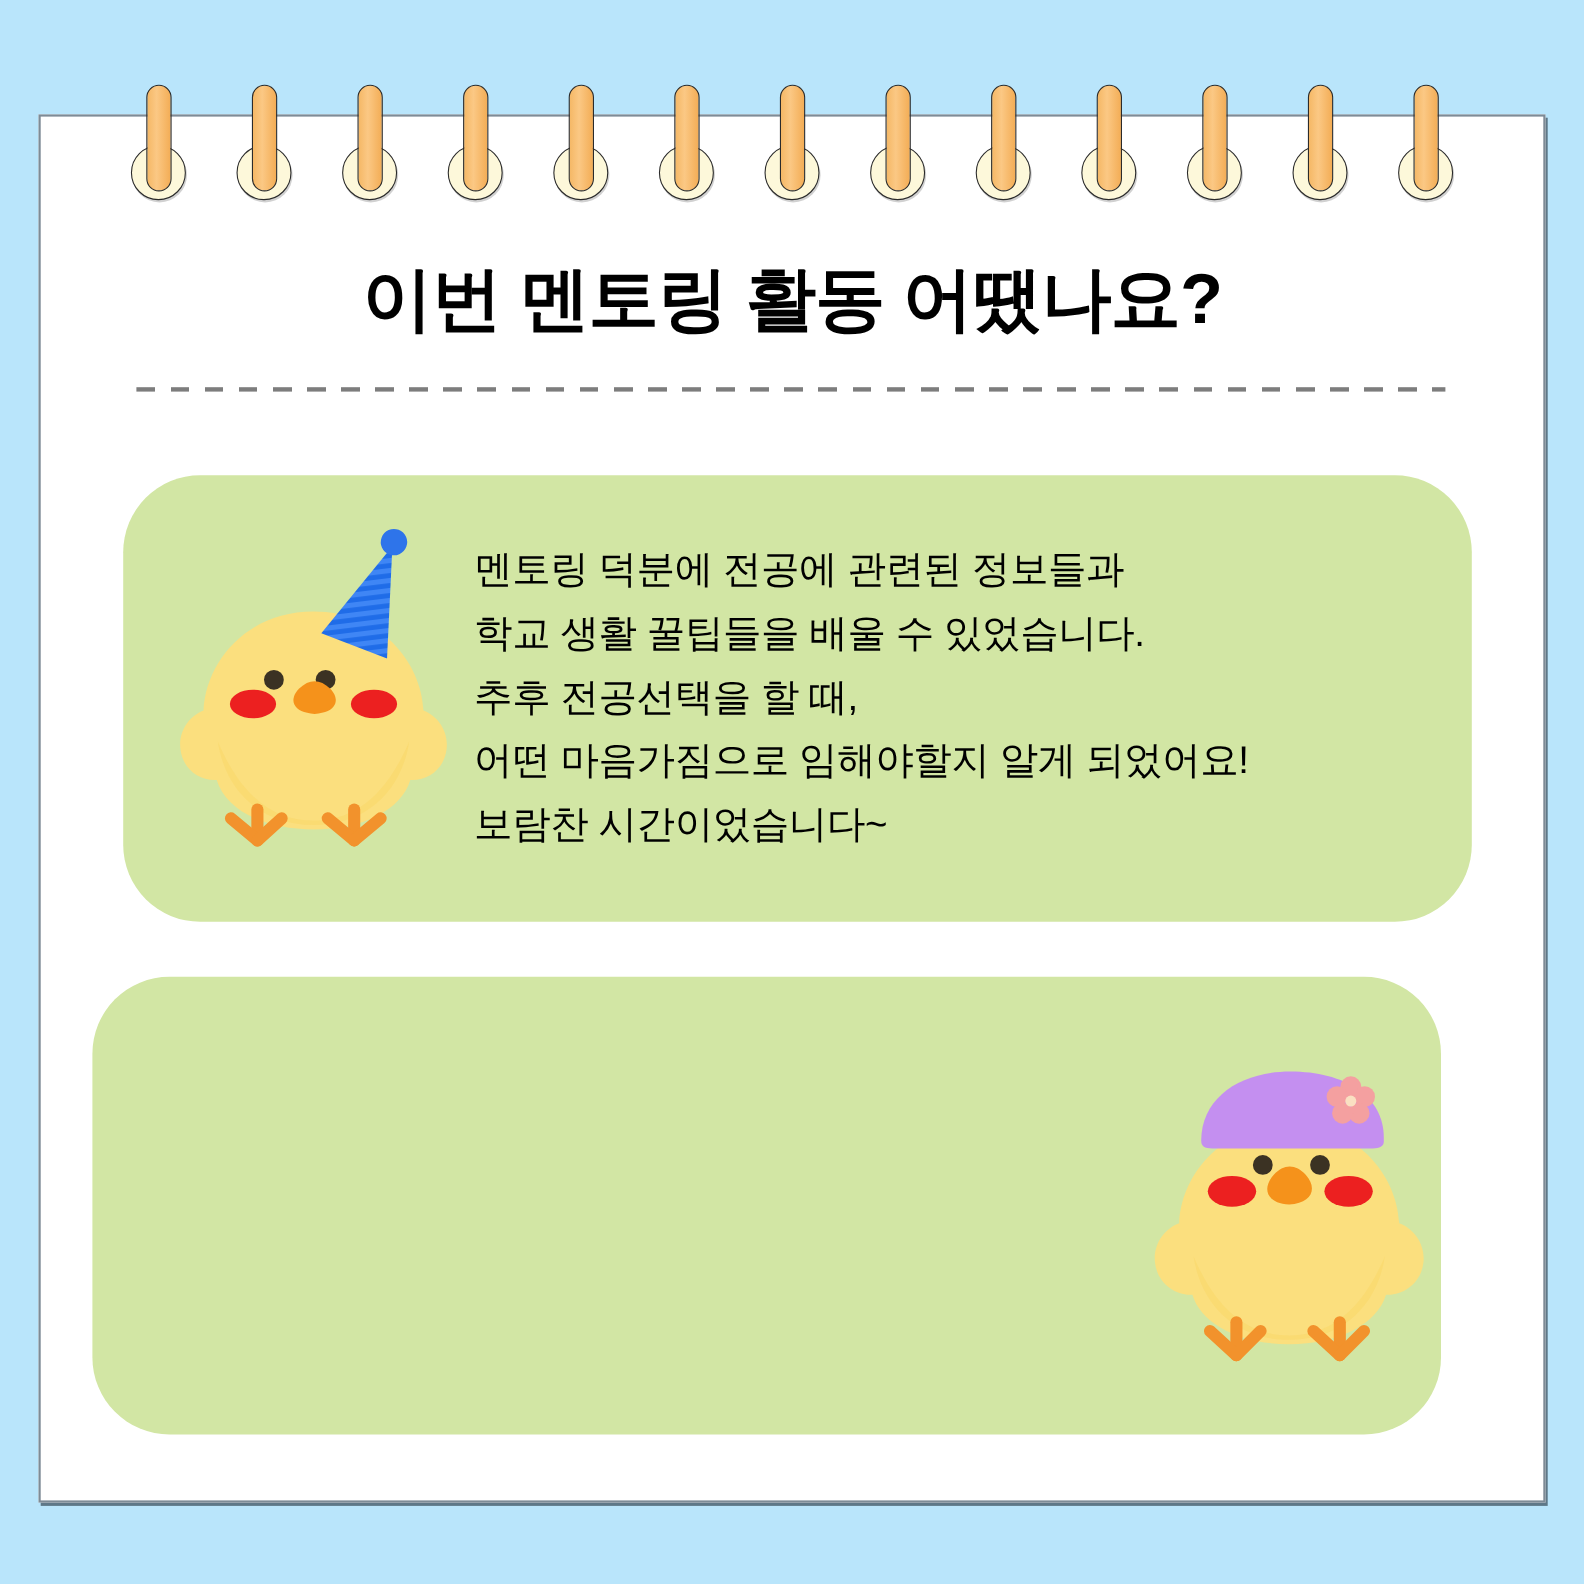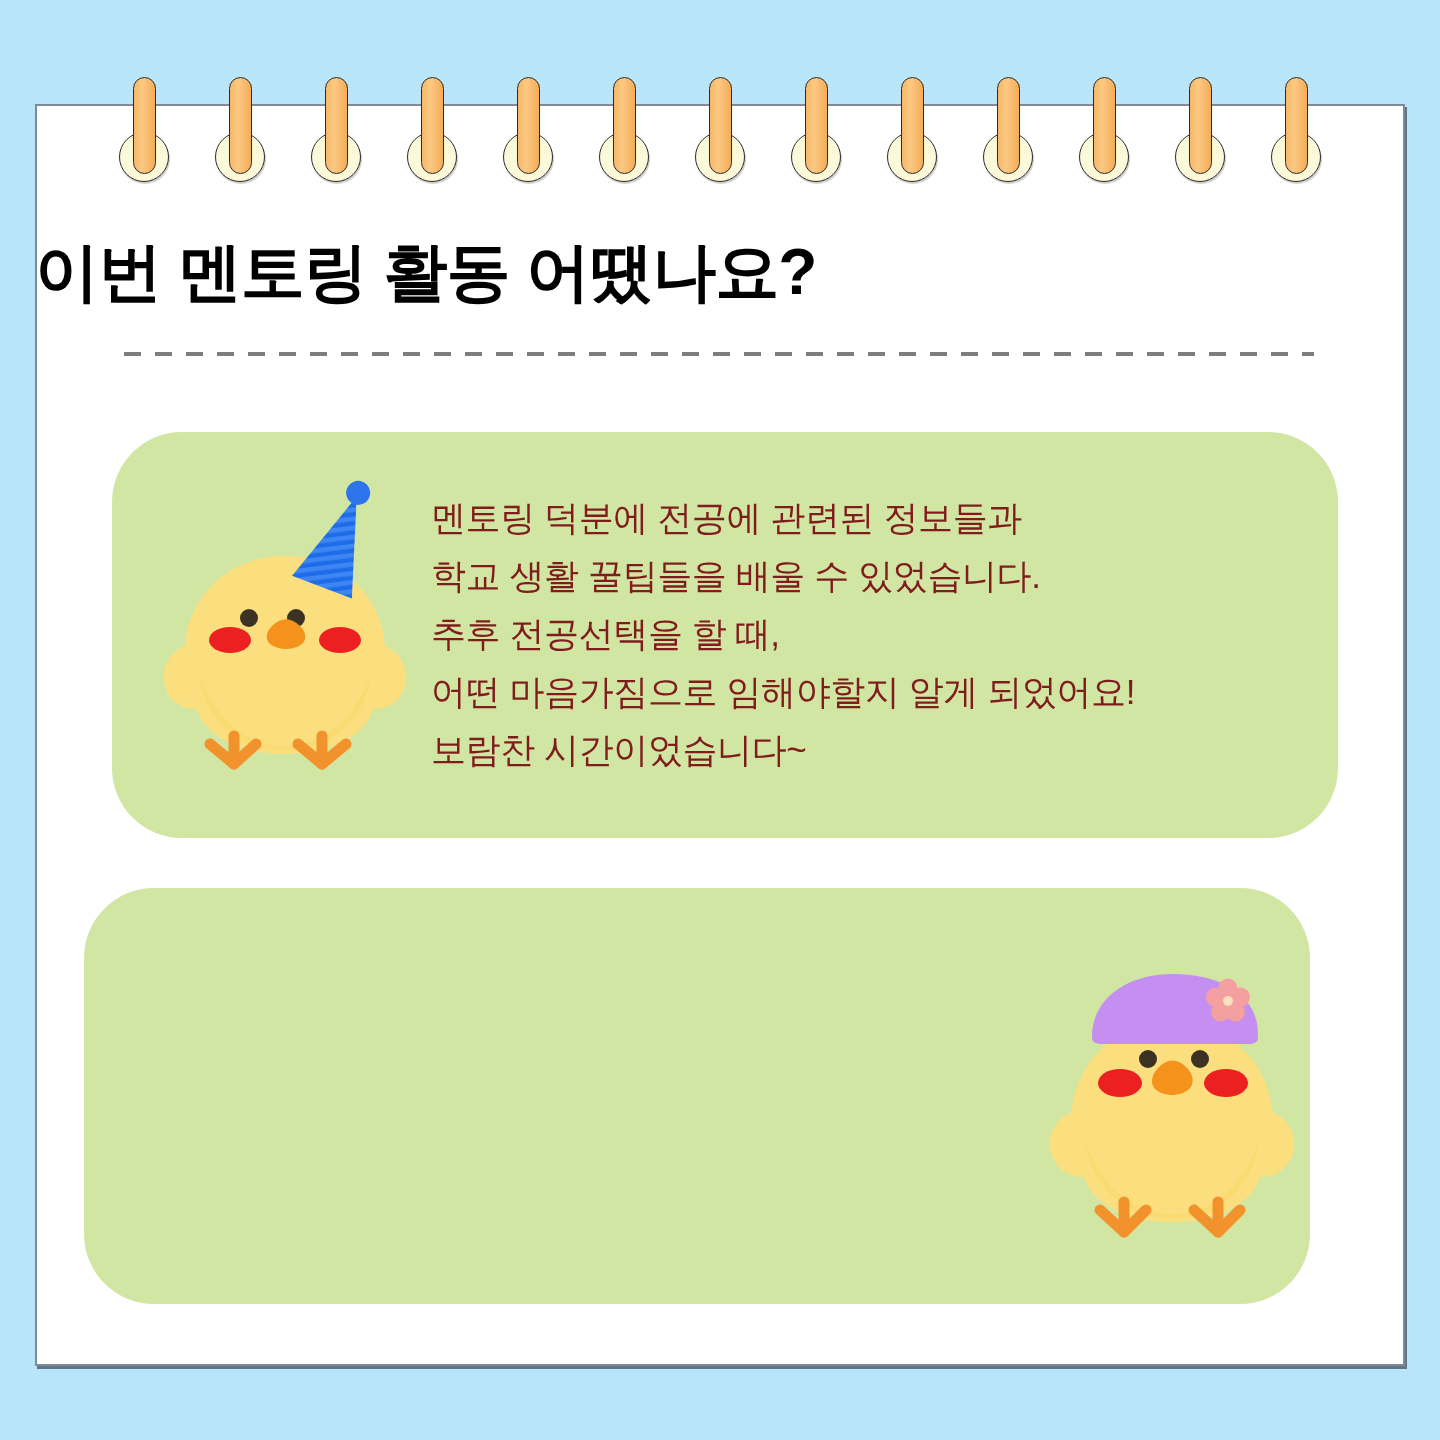--- a/index.html
+++ b/index.html
@@ -71,21 +71,21 @@
     border: 1.6px solid #2b2b2b;
     box-sizing: border-box;
   }
 
   
   .title {
     position: absolute;
     left: 35px;
     top: 236px;
     width: 1370px;
-    text-align: left;
+    text-align: center;
     font-size: 64px;
     font-weight: 900;
     letter-spacing: -1px;
     color: #000000;
     line-height: 1.15;
     white-space: nowrap;
   }
 
   .divider {
     position: absolute;
@@ -114,21 +114,21 @@
   }
   .card-bottom {
     left: 84px;
     top: 888px;
     width: 1226px;
     height: 416px;
   }
 
   .quote-text {
     position: absolute;
-    color: #7f1d1d;
+    color: #000000;
     font-size: 35px;
     font-weight: 500;
     line-height: 58px;
     white-space: pre-line;
     letter-spacing: -0.4px;
   }
   .quote-top {
     left: 431px;
     top: 489px;
   }

